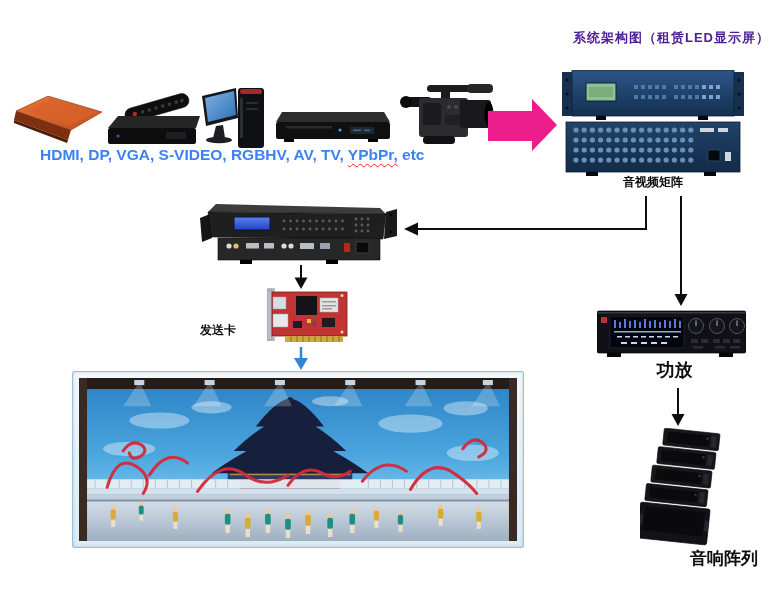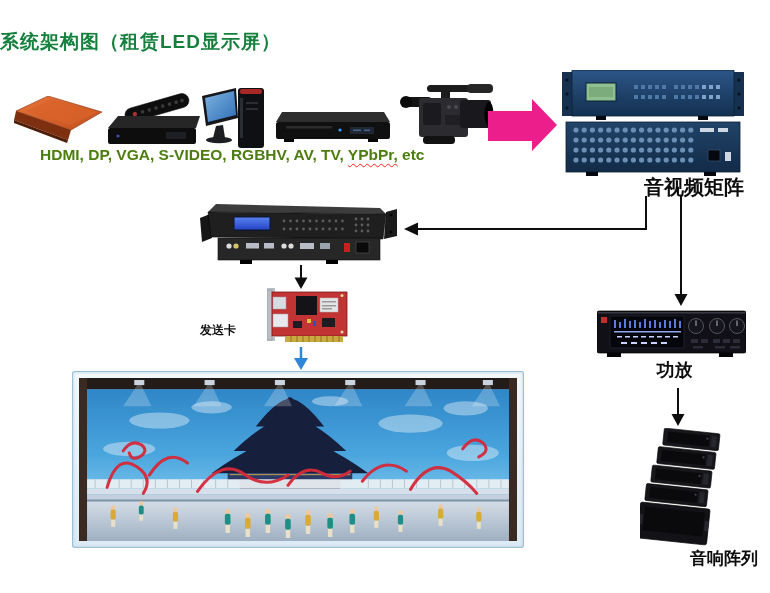--- a/index.html
+++ b/index.html
@@ -2,33 +2,33 @@
 <html><head>
 <meta charset="utf-8">
 <style>
   html,body{margin:0;padding:0;background:#fff;}
   #canvas{
     position:relative;width:770px;height:593px;background:#ffffff;overflow:hidden;
     font-family:"Liberation Sans","DejaVu Sans",sans-serif;
   }
   .abs{position:absolute;}
   #title{
-    left:0;top:29px;width:770px;text-align:left;
-    font-size:19px;font-weight:600;color:#15803d;letter-spacing:1px;
+    left:0;top:29px;width:770px;text-align:right;
+    font-size:13px;font-weight:600;color:#4c1d95;letter-spacing:1px;
   }
   #iface-text{
-    left:40px;top:146px;width:460px;font-size:15.5px;font-weight:600;color:#4d7c0f;white-space:nowrap;
+    left:40px;top:146px;width:460px;font-size:15.5px;font-weight:600;color:#3b82f6;white-space:nowrap;
   }
   #iface-text .squiggle{
     text-decoration:underline wavy #ff2020 1px;text-underline-offset:3px;text-decoration-skip-ink:none;
   }
   .label{
     position:absolute;font-weight:bold;color:#0d0d0d;text-align:center;line-height:1.1;
   }
-  #matrix-label{left:562px;top:176px;width:182px;font-size:20px;text-align:right;}
+  #matrix-label{left:562px;top:176px;width:182px;font-size:12px;}
   #processor-label{left:66px;top:222px;width:114px;font-size:17px;}
   #sendcard-label{left:176px;top:324px;width:84px;font-size:12px;}
   #led-label{left:72px;top:553px;width:452px;font-size:16.5px;}
   #amp-label{left:600px;top:361px;width:149px;font-size:18px;}
   #speaker-label{left:608px;top:550px;width:150px;font-size:17px;text-align:right;}
   #led-display{
     left:72px;top:371px;width:452px;height:177px;box-sizing:border-box;
     border:1px solid #9cc0d8;border-radius:2px;padding:6px;
     background:linear-gradient(180deg,#f2f8fc,#dcebf5);
     box-shadow:0 0 3px rgba(120,160,190,.5) inset;

